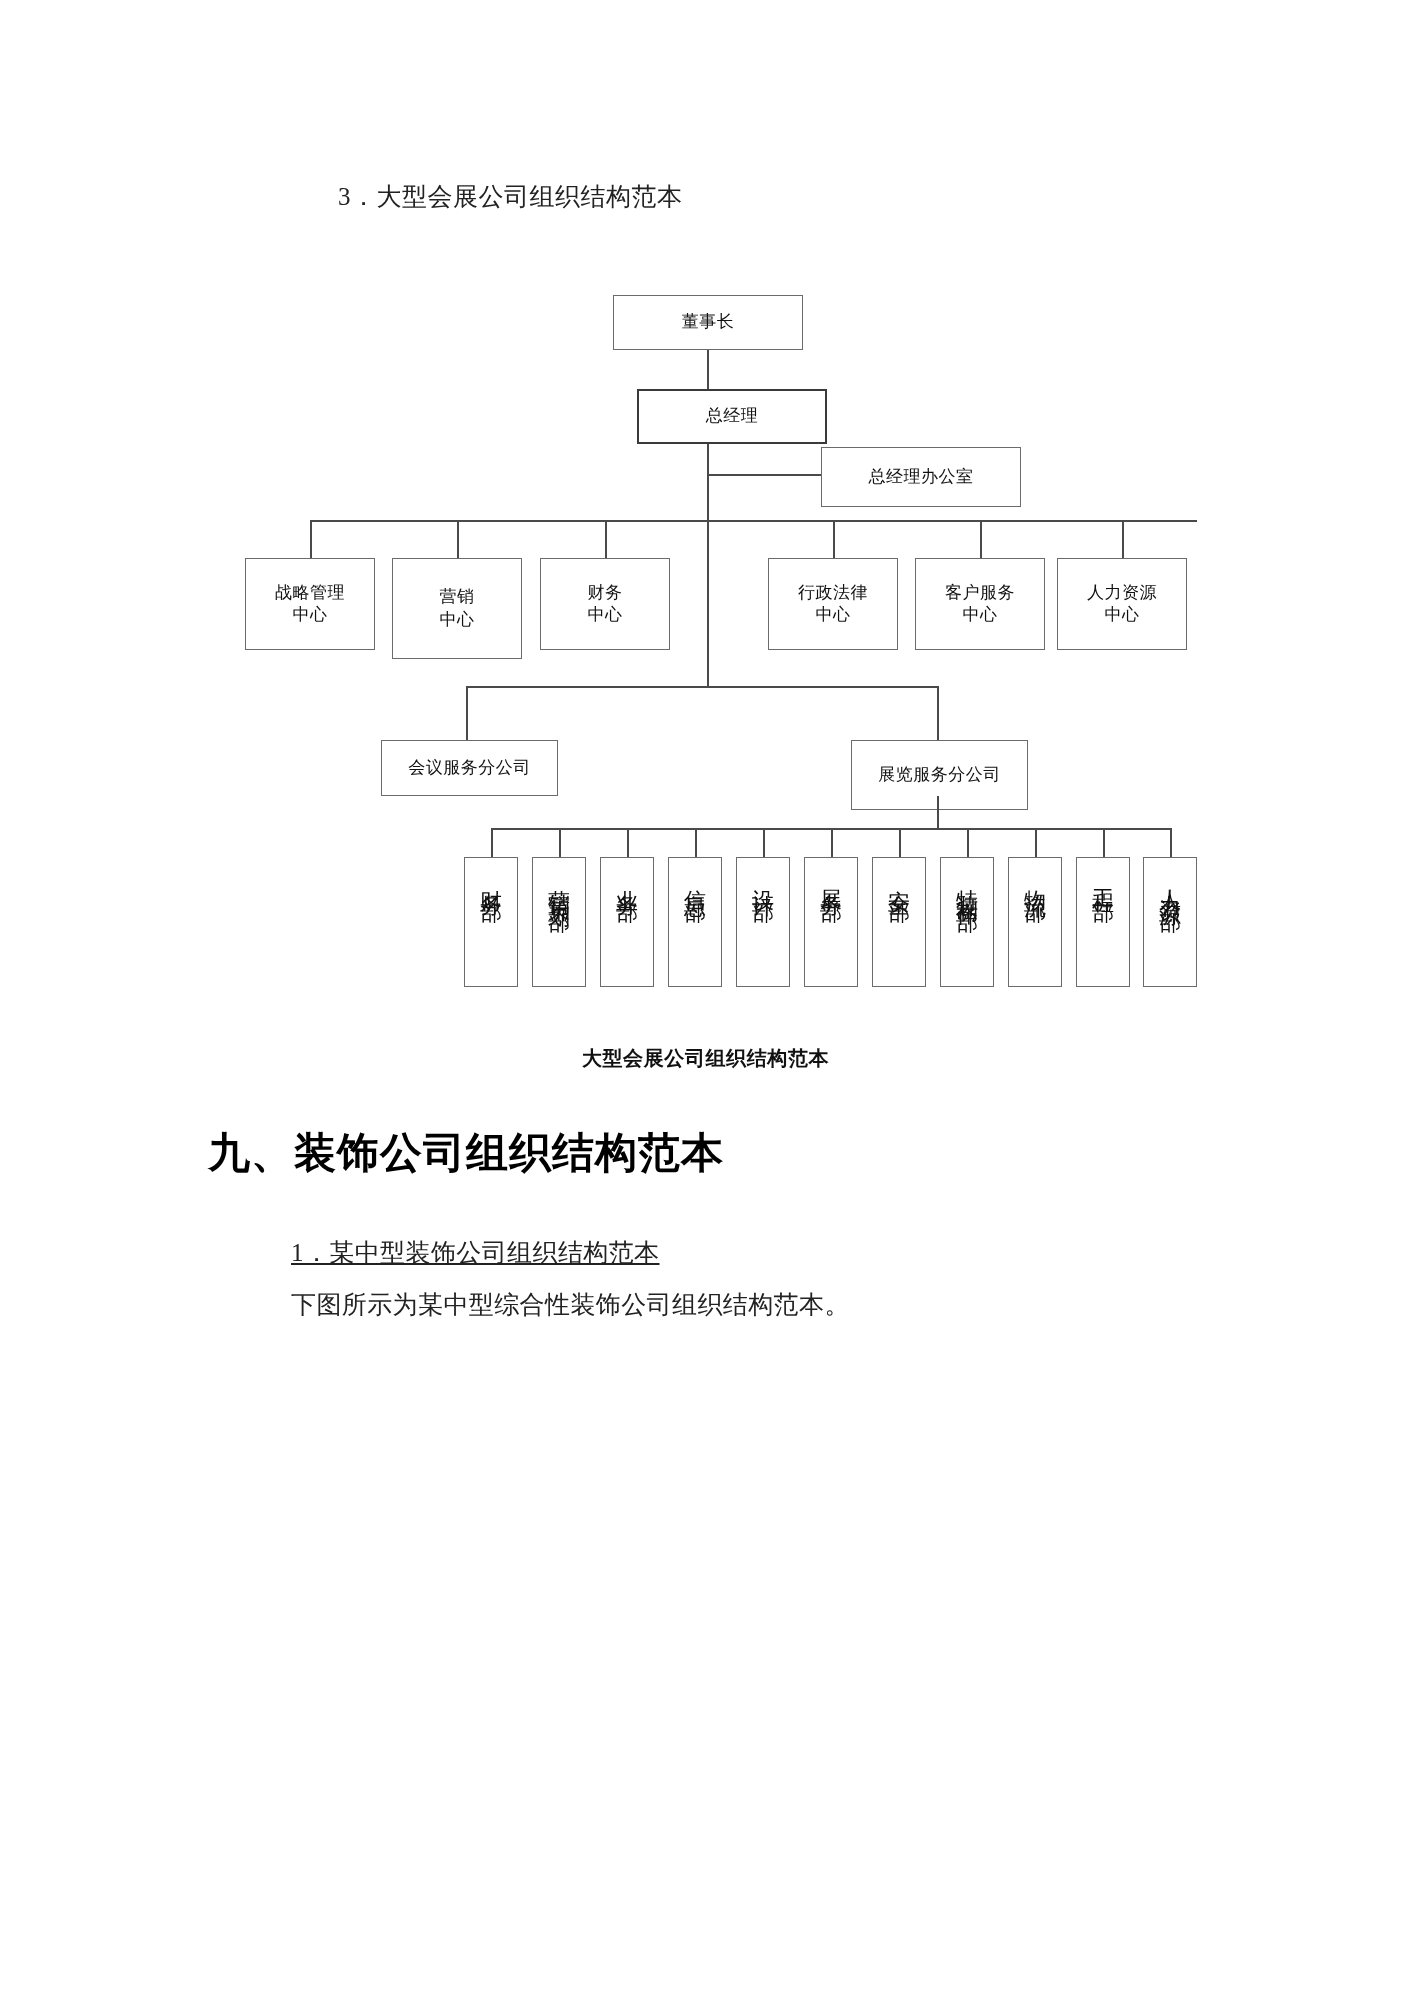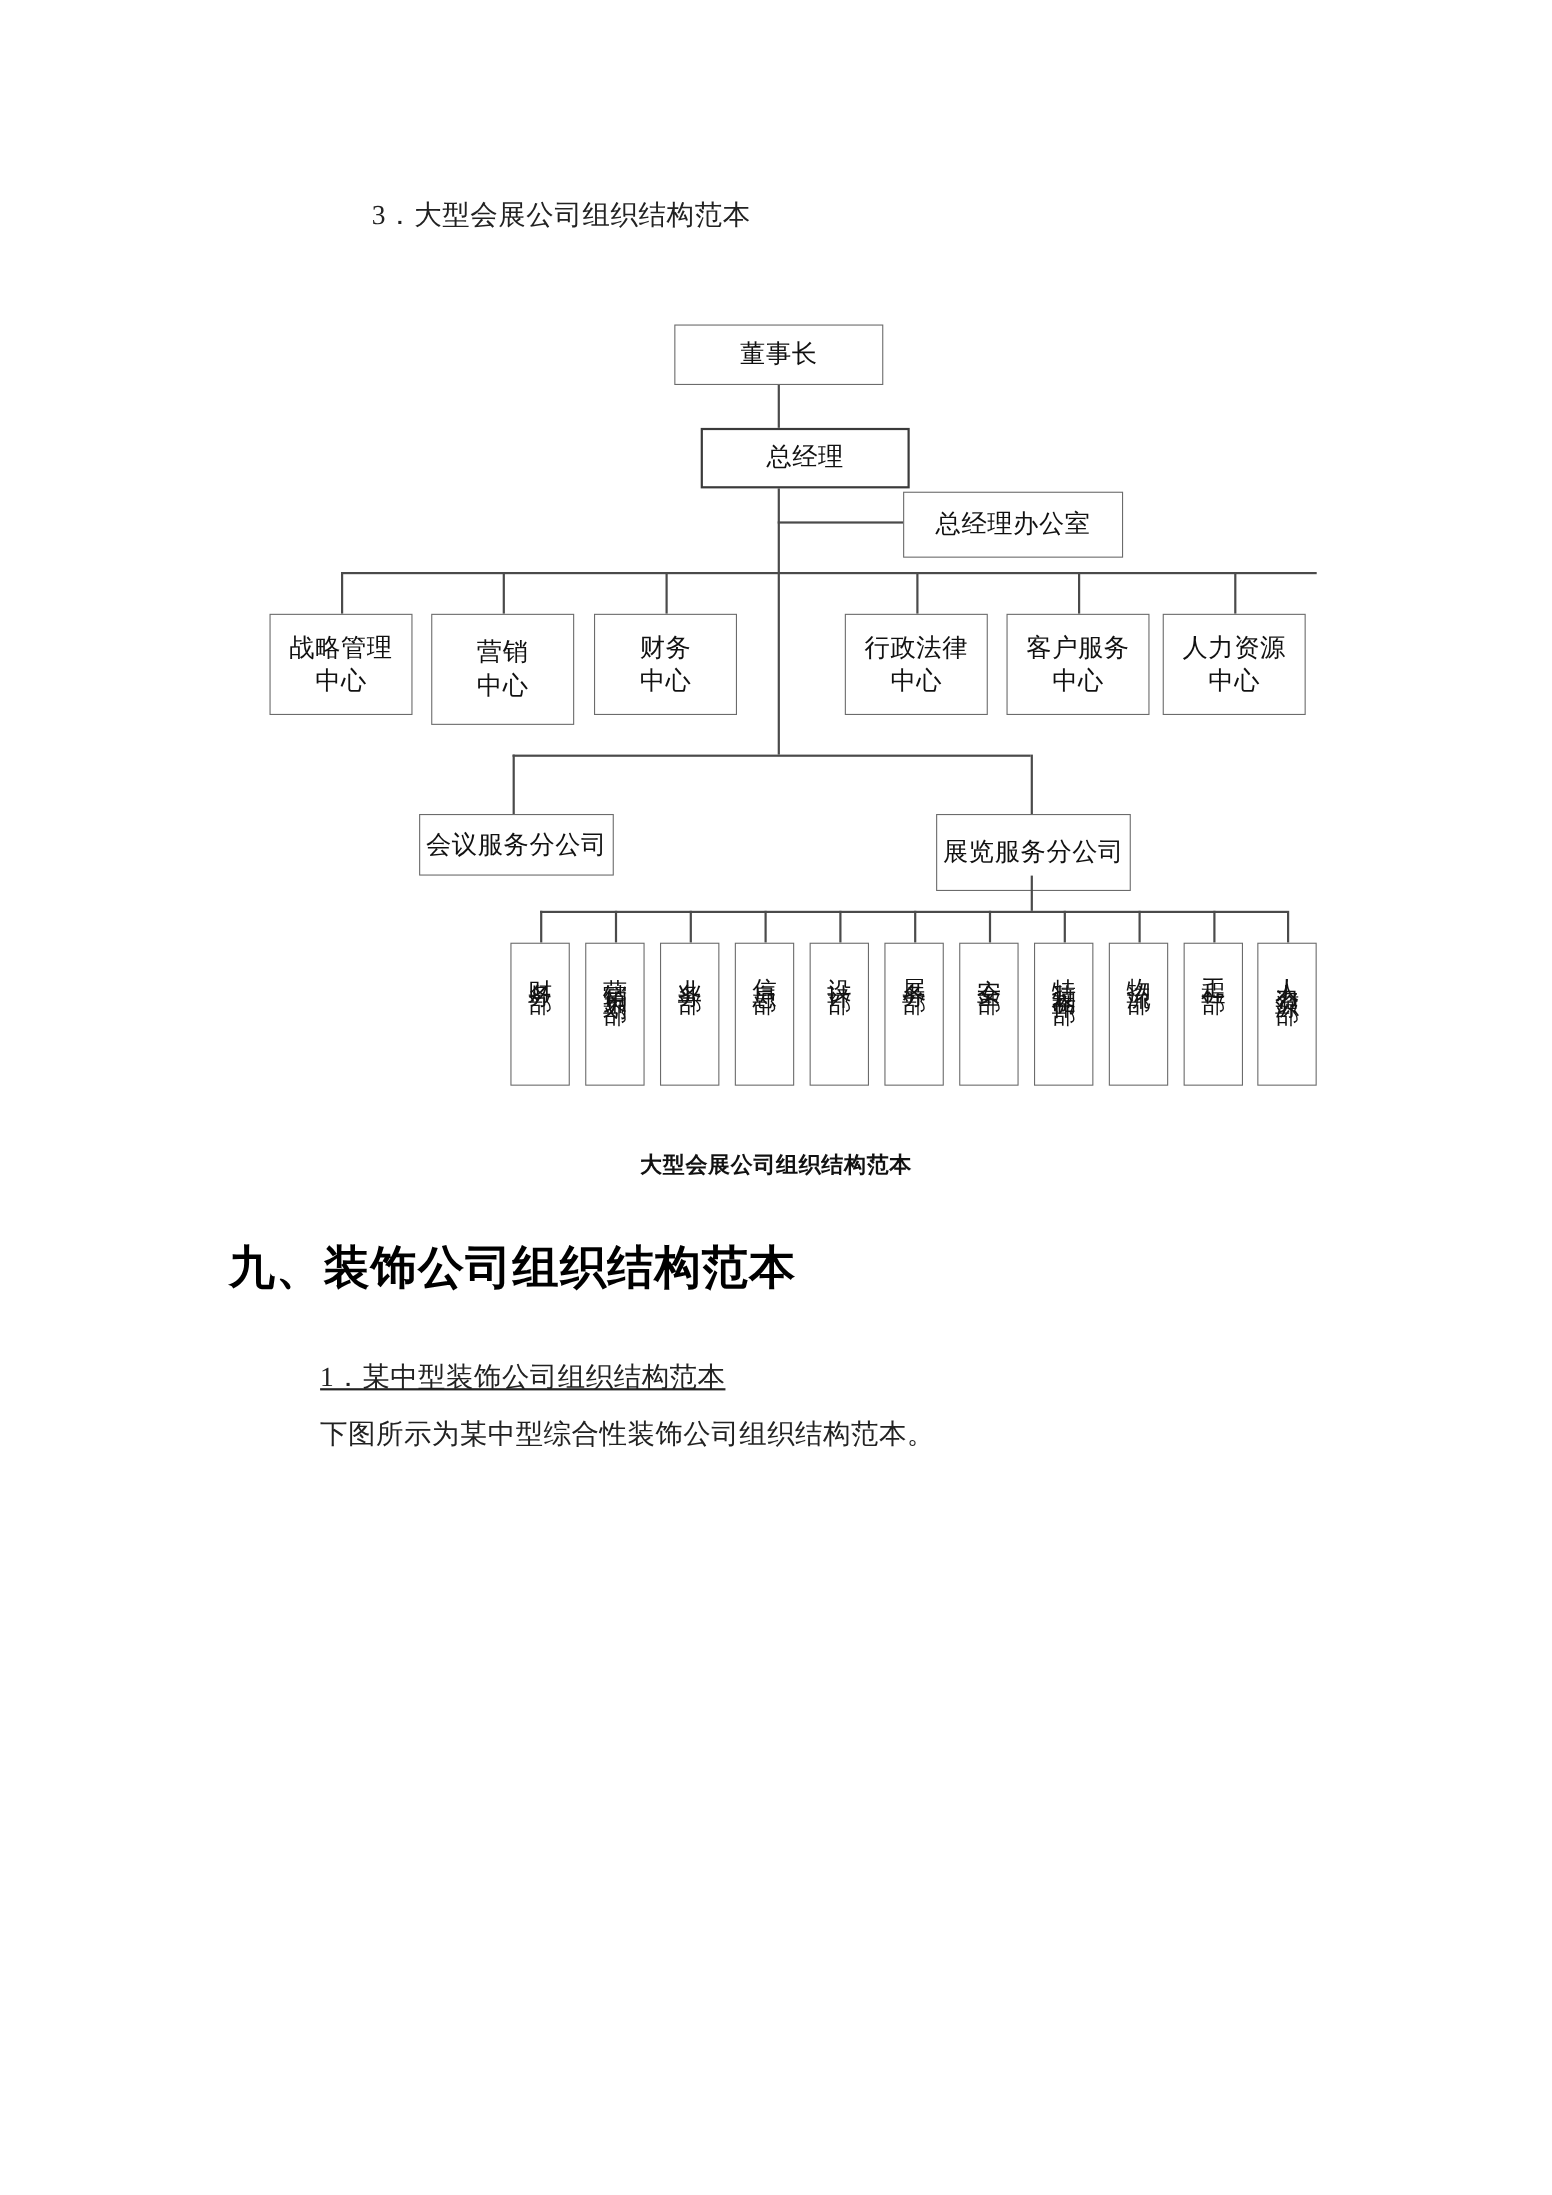--- a/index.html
+++ b/index.html
@@ -67,21 +67,21 @@
   }
   .node {
     position: absolute;
     box-sizing: border-box;
     border: 1.4px solid #6b6b6b;
     background: #ffffff;
     display: flex;
     align-items: center;
     justify-content: center;
     text-align: center;
-    font-size: 23px;
+    font-size: 17px;
     line-height: 1.32;
     color: #111;
     letter-spacing: 0.5px;
     font-family: "Liberation Serif", "DejaVu Serif", serif;
   }
   .node.strong {
     border: 2px solid #3a3a3a;
   }
   .node .lbl {
     display: block;

